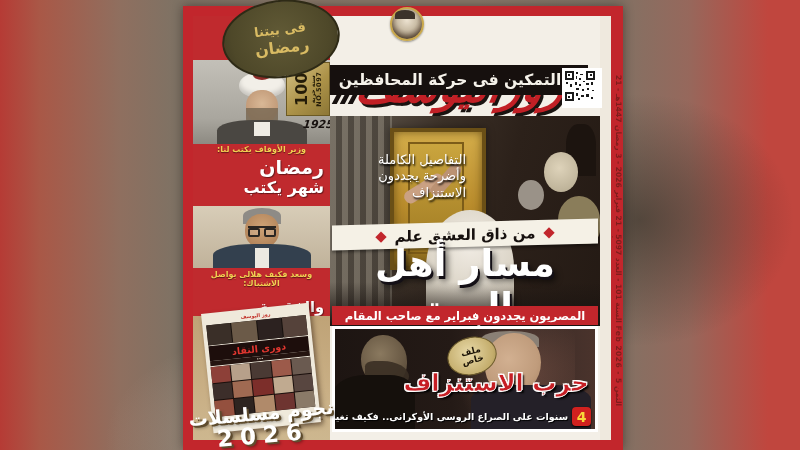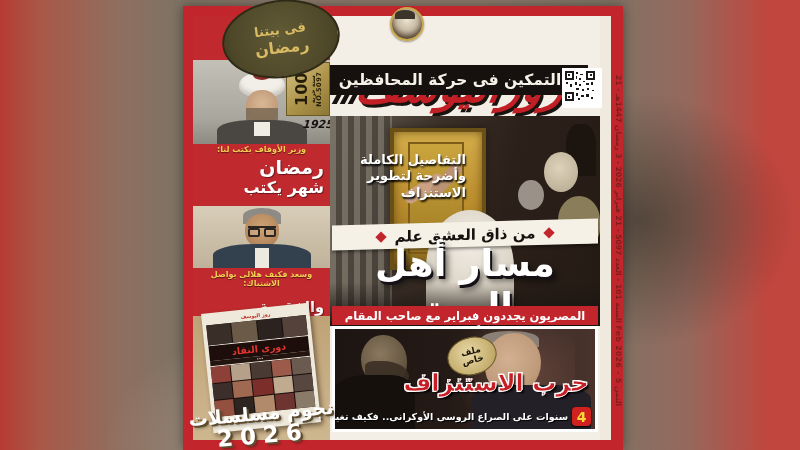--- a/index.html
+++ b/index.html
@@ -81,21 +81,21 @@
   .gold-inner{position:absolute;left:14px;top:10px;width:52px;height:108px;border:2px solid #7c5c18;background:linear-gradient(180deg,#caa53e,#a07a22);}
   .fig-dark{position:absolute;right:4px;top:8px;width:30px;height:52px;background:#1c140f;border-radius:40% 40% 0 0;}
   .head-cream{position:absolute;right:22px;top:36px;width:34px;height:40px;border-radius:50%;background:radial-gradient(circle at 45% 40%,#ded3ba,#b3a88e);}
   .head-grey{position:absolute;right:56px;top:64px;width:26px;height:30px;border-radius:50%;background:#9a9288;}
   .head-olive{position:absolute;right:0px;top:80px;width:42px;height:48px;border-radius:50% 50% 30% 30%;background:#8a7d5a;}
   .woman-scarf{position:absolute;left:96px;top:94px;width:88px;height:116px;border-radius:50% 50% 18% 18%;
     background:radial-gradient(circle at 50% 30%,#f1ece4 0%,#d9d2c4 55%,#bdb5a5 100%);}
   .arm{position:absolute;left:72px;top:66px;width:44px;height:13px;background:#caa183;border-radius:6px;transform:rotate(-32deg);}
   .arm2{position:absolute;left:96px;top:58px;width:40px;height:12px;background:#bb9273;border-radius:6px;transform:rotate(-48deg);}
   .crowd-shade{position:absolute;left:0;bottom:0;width:100%;height:44px;background:linear-gradient(0deg,#191310,rgba(25,19,16,0));}
-  .details{position:absolute;left:4px;top:36px;width:132px;direction:rtl;text-align:right;color:#fff;font-weight:700;font-size:13px;line-height:1.25;text-shadow:1px 2px 2px #000;}
+  .details{position:absolute;left:4px;top:36px;width:132px;direction:rtl;text-align:right;color:#fff;font-weight:400;font-size:13px;line-height:1.25;text-shadow:1px 2px 2px #000;}
   .ribbon{position:absolute;left:2px;top:106px;right:2px;height:25px;background:#f5f1e6;transform:skewY(-1.5deg);
     display:flex;align-items:center;justify-content:center;gap:10px;box-shadow:0 2px 3px rgba(0,0,0,.4);}
   .ribbon .t{color:#17110f;font-weight:800;font-size:15px;direction:rtl;}
   .diamond{width:8px;height:8px;background:#c2262c;transform:rotate(45deg);}
   .big-head{position:absolute;left:0;top:126px;width:100%;text-align:center;color:#fff;font-weight:800;font-size:37px;direction:rtl;
     text-shadow:2px 3px 0 #141016,4px 5px 6px rgba(0,0,0,.6);letter-spacing:-1px;}
   .sub-banner{position:absolute;left:2px;right:2px;top:190px;height:19px;background:#c2262c;display:flex;align-items:center;justify-content:center;}
   .sub-banner span{color:#fff;font-weight:800;font-size:11.5px;direction:rtl;}
   
   .war{left:2px;top:310px;width:260px;height:100px;border:3px solid #fff;overflow:hidden;
@@ -258,21 +258,21 @@
       <div class="fig-dark"></div>
       <div class="head-cream"></div>
       <div class="head-grey"></div>
       <div class="head-olive"></div>
       <div class="arm"></div>
       <div class="arm2"></div>
       <div class="woman-scarf"></div>
       <div class="crowd-shade"></div>
       <div class="details">
         <div>التفاصيل الكاملة</div>
-        <div>وأضرحة لتطوير</div>
+        <div>وأضرحة يجددون</div>
         <div>الاستنزاف</div>
       </div>
       <div class="ribbon">
         <span class="diamond"></span>
         <span class="t">من ذاق العشق علم</span>
         <span class="diamond"></span>
       </div>
       <div class="big-head">مسار أهل البيت</div>
       <div class="sub-banner">
         <span>المصريون يجددون فبراير مع صاحب المقام</span>

